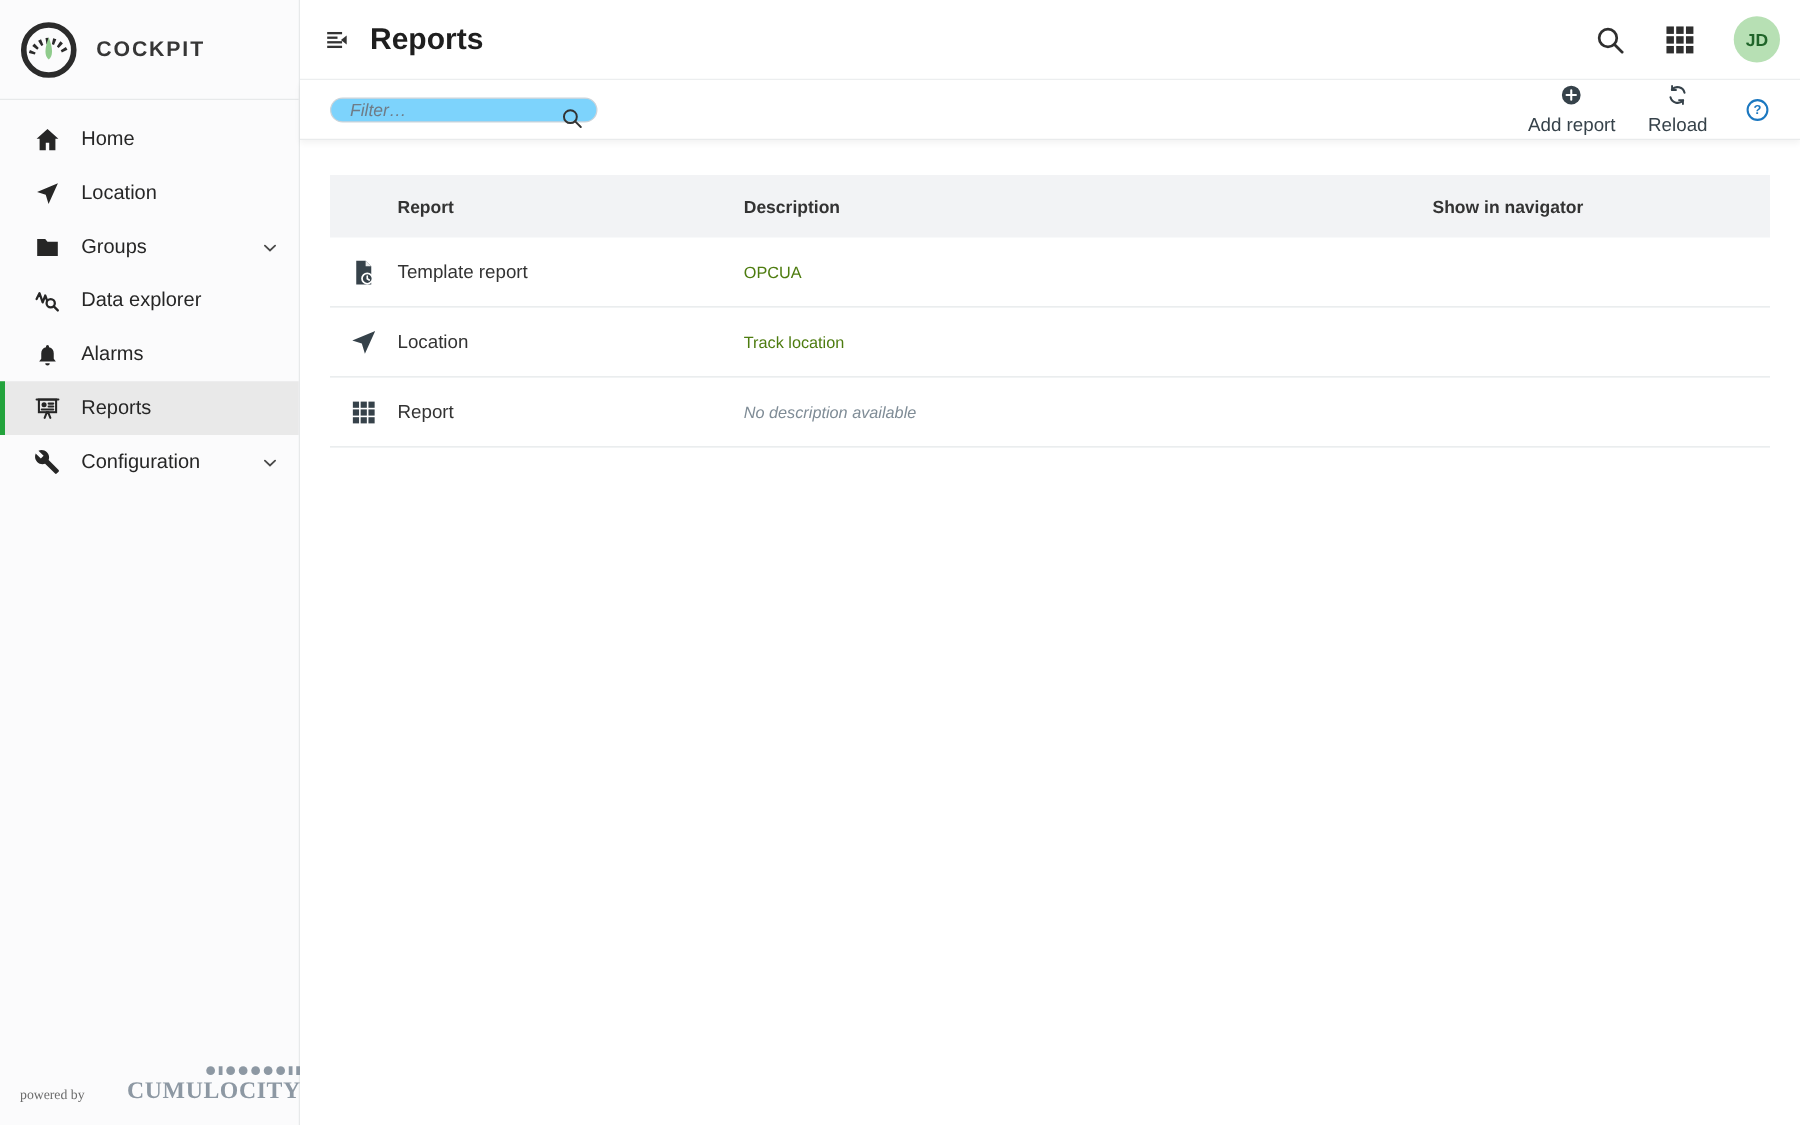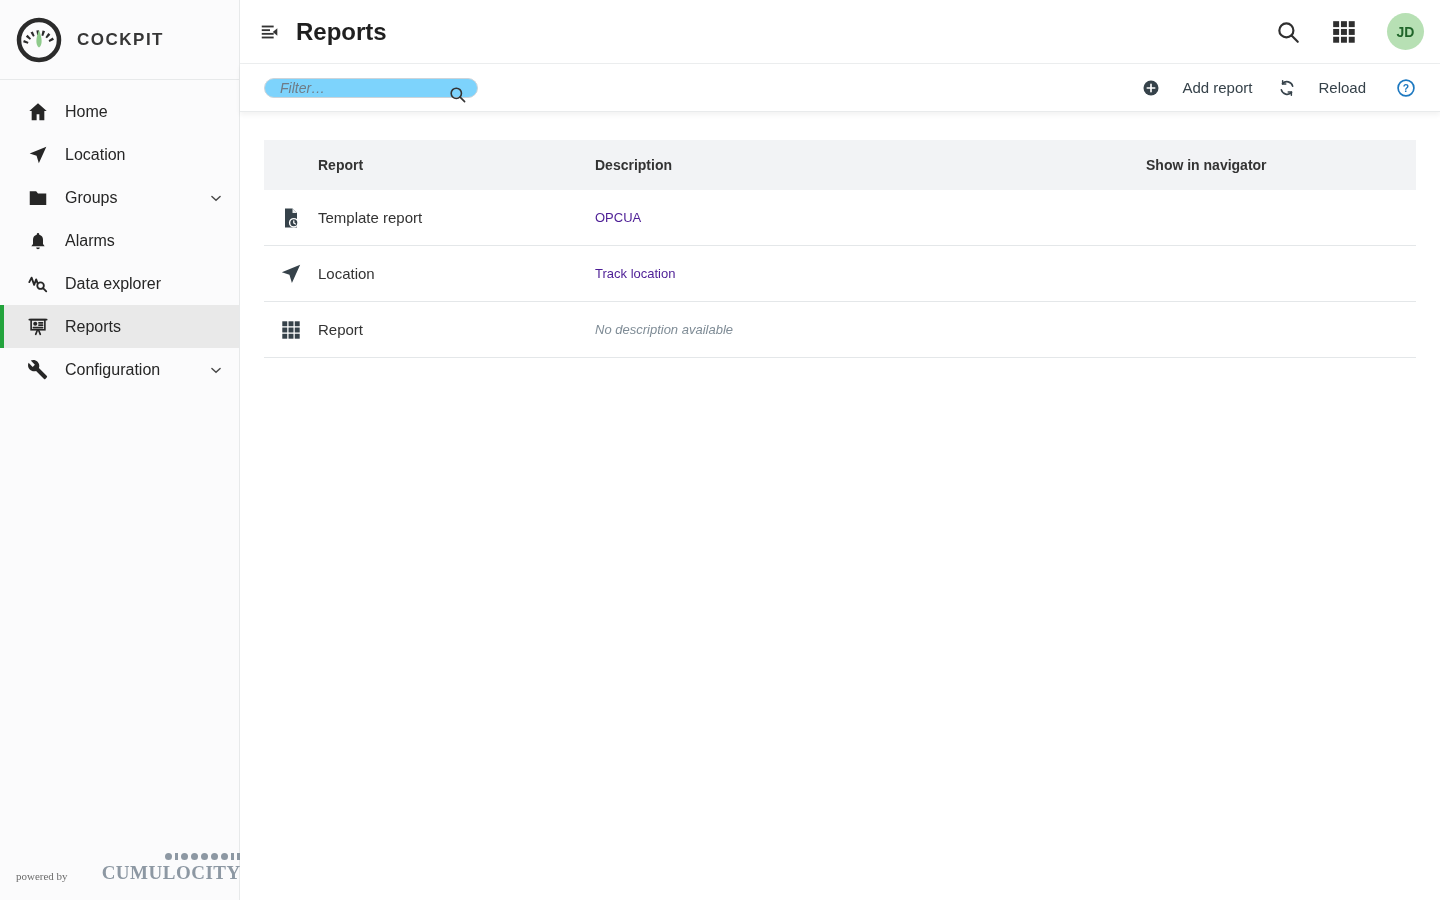--- a/index.html
+++ b/index.html
@@ -44,31 +44,31 @@
   .topbar-right{margin-left:auto;display:flex;align-items:center;gap:30px;}
   .icon-btn{display:flex;align-items:center;justify-content:center;cursor:pointer;color:#2f2f2f;}
   .avatar{width:37px;height:37px;border-radius:50%;background:var(--avatar-bg);color:var(--avatar-text);display:flex;align-items:center;justify-content:center;font-size:14px;font-weight:bold;cursor:pointer;}
 
   .toolbar{height:48px;flex:0 0 48px;border-bottom:1px solid #e9ebec;box-shadow:0 3px 5px rgba(0,0,0,.05);display:flex;align-items:center;padding:0 24px;position:relative;z-index:2;}
   .filter-wrap{position:relative;}
   .filter-input{width:214px;height:20px;border:1px solid #ccd4da;border-radius:17px;padding:0 36px 0 15px;font-size:14px;color:#333;outline:none;background:#7dd3fc;font-family:"Liberation Sans",sans-serif;}
   .filter-input::placeholder{font-style:italic;color:#6f7c87;}
   .filter-search-icon{position:absolute;right:11px;top:7px;color:#333;pointer-events:none;}
   .toolbar-right{margin-left:auto;display:flex;align-items:center;gap:26px;}
-  .tool-btn{display:flex;align-items:center;gap:22px;color:var(--icon-dark);font-size:15px;cursor:pointer;background:none;border:none;font-family:"Liberation Sans",sans-serif;}
+  .tool-btn{display:flex;align-items:center;gap:7px;color:var(--icon-dark);font-size:15px;cursor:pointer;background:none;border:none;font-family:"Liberation Sans",sans-serif;flex-direction:column;}
   .help-btn{display:flex;align-items:center;cursor:pointer;margin-left:4px;}
 
   
   .content{flex:1;padding:28px 24px;overflow:auto;}
   .grid-row{display:grid;grid-template-columns:54px 277px 551px 1fr;align-items:center;}
   .table-head{background:#f2f3f5;height:50px;font-size:14px;font-weight:bold;color:#333;}
   .table-row{height:56px;border-bottom:1px solid #e4e7e9;}
   .cell-icon{display:flex;align-items:center;justify-content:center;color:var(--icon-dark);}
   .cell-name{font-size:15px;color:#333;}
-  .cell-desc{font-size:13px;color:#4c1d95;}
+  .cell-desc{font-size:13px;color:#4d7c0f;}
   .cell-desc.muted{font-style:italic;color:var(--muted-text);}
 
   
   .toggle{width:39px;height:22px;border-radius:11px;background:var(--toggle-off);position:relative;cursor:pointer;}
   .toggle .knob{position:absolute;top:2px;left:2px;width:18px;height:18px;border-radius:50%;background:#fff;}
   .toggle.on{background:var(--accent-green);}
   .toggle.on .knob{left:auto;right:2px;}
 
   svg{display:block;}
 </style>
@@ -114,35 +114,35 @@
         </span>
         <span class="nav-label">Groups</span>
         <span class="chevron">
           <svg width="14" height="14" viewBox="0 0 24 24" fill="none" stroke="currentColor" stroke-width="2.5" stroke-linecap="round">
               <path d="M5 9.5 12 16l7-6.5"></path>
             </svg>
         </span>
       </div>
       <div class="nav-item">
         <span class="nav-icon">
-          <svg width="20" height="20" viewBox="0 0 24 24" fill="currentColor">
-              <path d="M12 2.5a1.5 1.5 0 0 1 1.5 1.5v.6A6 6 0 0 1 18 10.5v5l2 2.8H4l2-2.8v-5a6 6 0 0 1 4.5-5.9V4A1.5 1.5 0 0 1 12 2.5zM9.8 19.8h4.4a2.2 2.2 0 0 1-4.4 0z"></path>
-            </svg>
-        </span>
-        <span class="nav-label">Alarms</span>
-      </div>
-      <div class="nav-item">
-        <span class="nav-icon">
           <svg width="22" height="22" viewBox="0 0 24 24" fill="none" stroke="currentColor" stroke-width="2" stroke-linecap="round" stroke-linejoin="round">
               <path d="M2.5 10 5 5l2.8 8L10 7l1.5 4"></path>
               <circle cx="14.8" cy="13.8" r="3.6"></circle>
               <path d="M17.5 16.5 21 20"></path>
             </svg>
         </span>
         <span class="nav-label">Data explorer</span>
+      </div>
+      <div class="nav-item">
+        <span class="nav-icon">
+          <svg width="20" height="20" viewBox="0 0 24 24" fill="currentColor">
+              <path d="M12 2.5a1.5 1.5 0 0 1 1.5 1.5v.6A6 6 0 0 1 18 10.5v5l2 2.8H4l2-2.8v-5a6 6 0 0 1 4.5-5.9V4A1.5 1.5 0 0 1 12 2.5zM9.8 19.8h4.4a2.2 2.2 0 0 1-4.4 0z"></path>
+            </svg>
+        </span>
+        <span class="nav-label">Alarms</span>
       </div>
       <div class="nav-item active">
         <span class="nav-icon">
           <svg width="22" height="22" viewBox="0 0 24 24" fill="none" stroke="currentColor" stroke-width="1.8" stroke-linecap="round">
               <path d="M2.5 4h19"></path>
               <rect x="4.5" y="4" width="15" height="11" fill="none"></rect>
               <circle cx="9" cy="8.5" r="2.2" fill="currentColor" stroke="none"></circle>
               <path d="M13 7.5h4M13 10h4M7 12.7h10"></path>
               <path d="M9.5 20l2-5M14.5 20l-2-5"></path>
             </svg>

